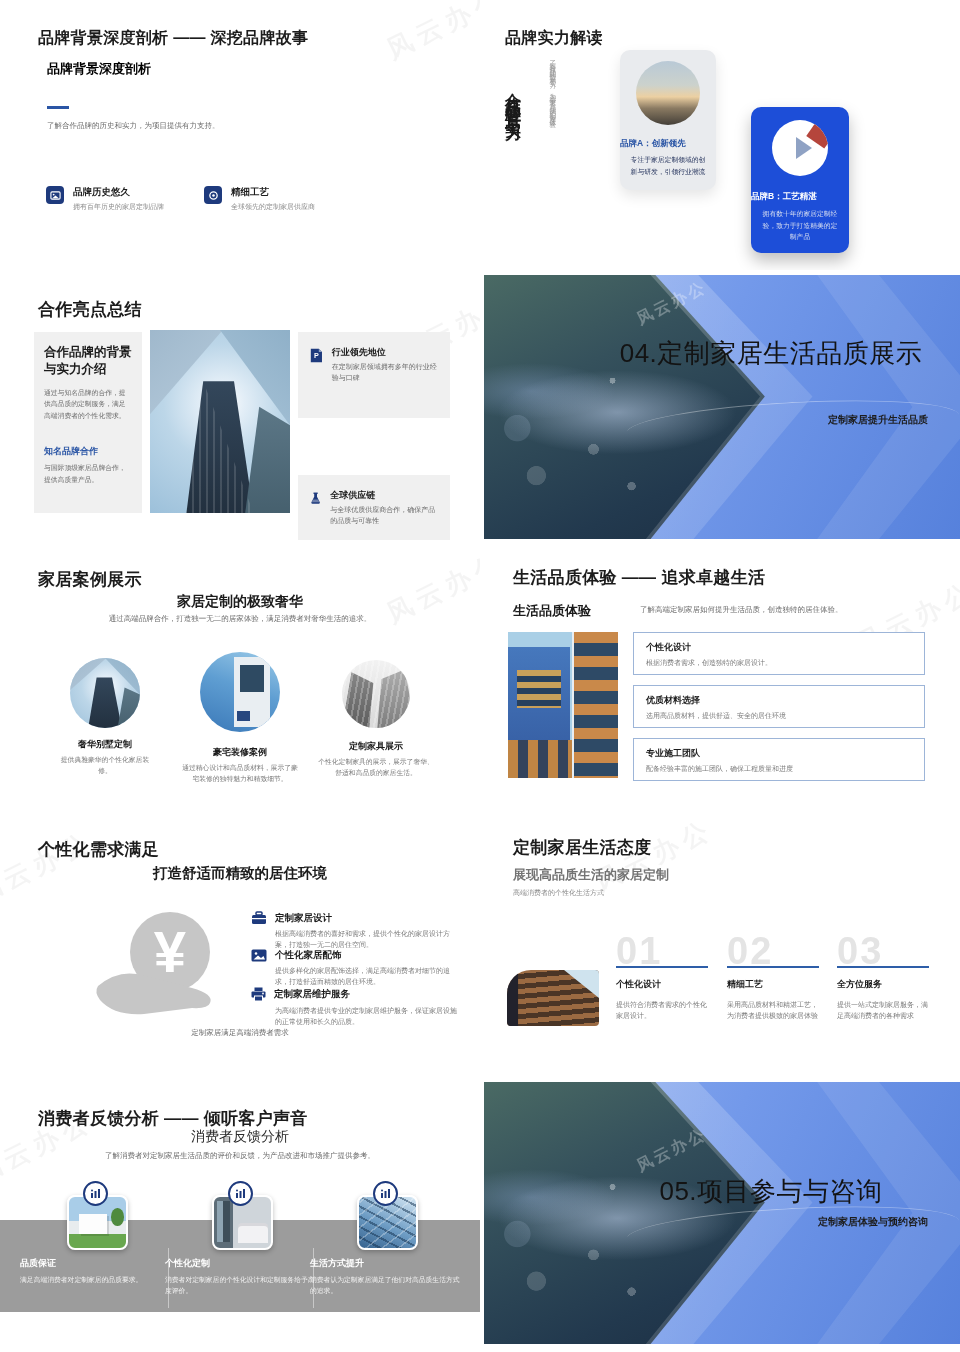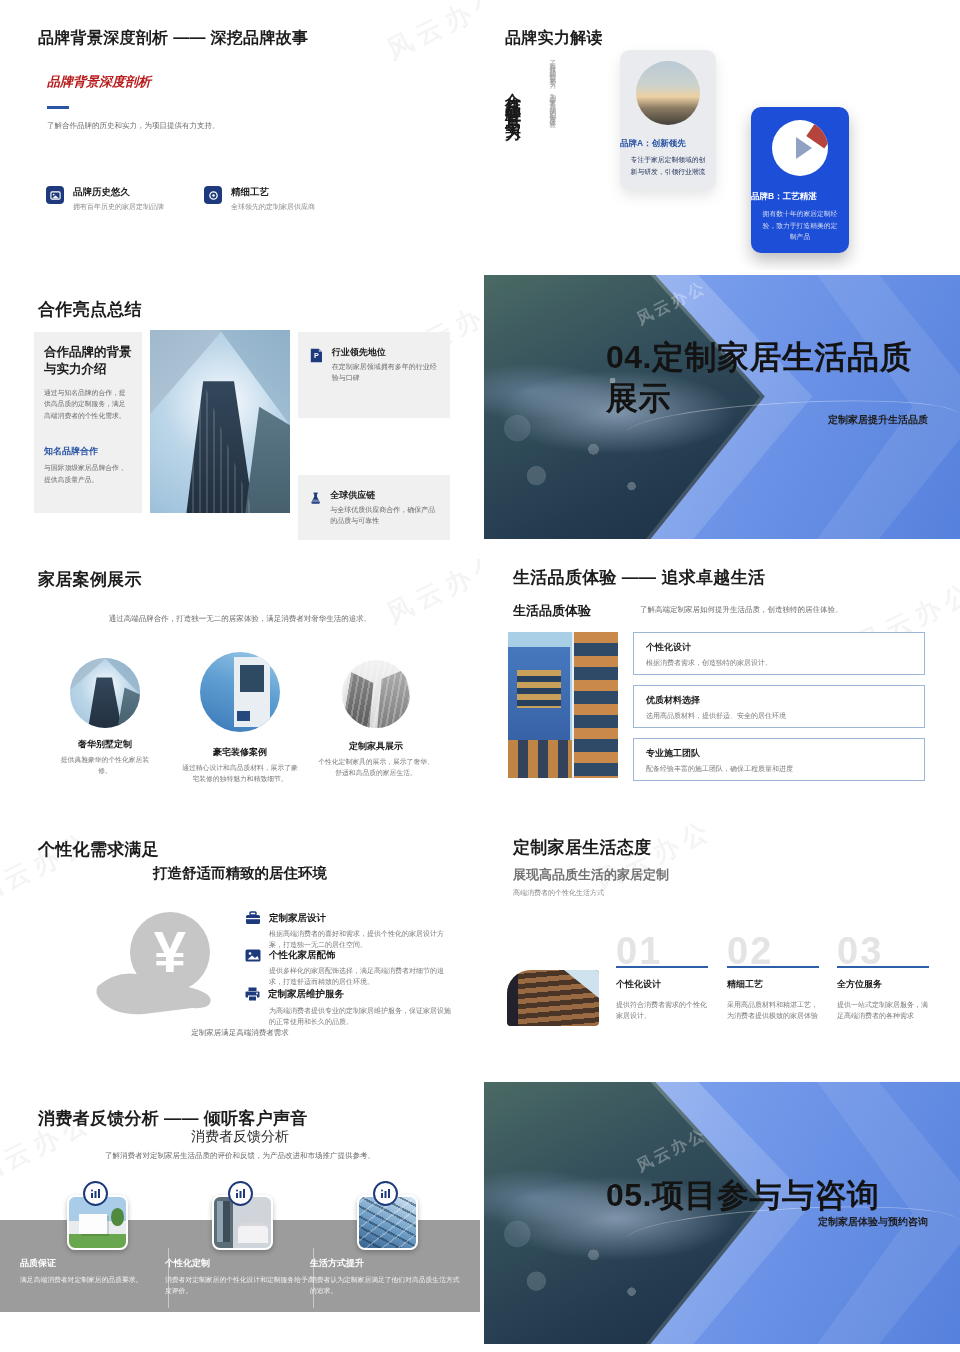--- a/index.html
+++ b/index.html
@@ -52,21 +52,21 @@
   .blue-canvas .glow{position:absolute;inset:0;background:radial-gradient(ellipse 170px 60px at 28% 52%,rgba(195,212,240,.55),transparent 70%),radial-gradient(ellipse 120px 40px at 10% 44%,rgba(150,175,215,.4),transparent 70%);clip-path:polygon(0 0,36% 0,59% 46%,35% 100%,0 100%);}
   .blue-canvas .bokeh{position:absolute;inset:0;background:
      radial-gradient(circle 16px at 11% 76%,rgba(255,255,255,.16) 0 58%,transparent 62%),
      radial-gradient(circle 9px at 23% 66%,rgba(255,255,255,.22) 0 58%,transparent 62%),
      radial-gradient(circle 22px at 7% 58%,rgba(205,223,255,.14) 0 58%,transparent 62%),
      radial-gradient(circle 7px at 31% 80%,rgba(255,255,255,.26) 0 58%,transparent 62%),
      radial-gradient(circle 5px at 27% 40%,rgba(255,255,255,.35) 0 58%,transparent 62%);}
   .blue-canvas .chev1{position:absolute;inset:0;background:linear-gradient(120deg,rgba(255,255,255,.28),rgba(255,255,255,.04));clip-path:polygon(35% 0,45% 0,69% 46%,44% 100%,34% 100%,58% 46%);}
   .blue-canvas .chev2{position:absolute;inset:0;background:rgba(255,255,255,.09);clip-path:polygon(70% 0,83% 0,100% 38%,100% 62%,83% 100%,70% 100%,90% 50%);}
   .blue-canvas .wave{position:absolute;left:30%;top:48%;width:70%;height:60px;border-top:1.5px solid rgba(255,255,255,.35);border-radius:50%/22px;transform:rotate(-3deg);}
-  .chapter-title{position:absolute;right:24px;text-align:left;font-weight:700;font-size:32px;line-height:1.28;color:#131313;width:330px;letter-spacing:.5px;}
+  .chapter-title{position:absolute;right:24px;text-align:center;font-weight:400;font-size:26px;line-height:1.28;color:#131313;width:330px;letter-spacing:.5px;}
   .chapter-sub{position:absolute;right:32px;text-align:right;font-size:10px;font-weight:700;color:#1d1d1d;}
   
   #s5 .circle-case{position:absolute;border-radius:50%;overflow:hidden;}
   #s5 .cap{position:absolute;text-align:center;}
   #s5 .cap-label{font-size:9px;font-weight:800;color:#1c1c1c;}
   #s5 .cap-desc{font-size:6.8px;color:#7a7a7a;line-height:1.6;margin-top:4px;}
   .photo-balcony{background:linear-gradient(200deg,#9ccbe8 0%,#5f9ed2 45%,#3a78b8 100%);position:relative;}
   .photo-balcony .panel{position:absolute;left:42%;top:6%;width:46%;height:88%;background:#e9eef2;}
   .photo-balcony .win{position:absolute;left:50%;top:16%;width:30%;height:34%;background:#2e4a62;}
   .photo-balcony .sofa{position:absolute;left:46%;bottom:14%;width:16%;height:12%;background:#27477f;}
@@ -78,21 +78,21 @@
   #s6 .photo{position:absolute;left:28px;top:92px;width:110px;height:146px;}
   .photo-flats{position:relative;background:#a9cfe6;overflow:hidden;}
   .photo-flats .leftb{position:absolute;left:0;top:10%;width:56%;height:90%;background:linear-gradient(180deg,#4678bd,#33599e);}
   .photo-flats .leftwin{position:absolute;left:8%;top:26%;width:40%;height:26%;background:repeating-linear-gradient(180deg,#c9a05a 0 6px,#27405e 6px 12px);}
   .photo-flats .rightb{position:absolute;left:58%;top:0;width:42%;height:100%;background:repeating-linear-gradient(180deg,#c9894a 0 11px,#2e4a66 11px 24px);border-left:2px solid #e8eef2;}
   .photo-flats .baseb{position:absolute;left:0;bottom:0;width:58%;height:26%;background:repeating-linear-gradient(90deg,#c08544 0 10px,#33435c 10px 20px);}
   #s6 .box{position:absolute;left:153px;width:292px;height:43px;border:1px solid #9db5d8;background:#fff;box-sizing:border-box;padding:8px 12px;}
   #s6 .box-label{font-size:9px;font-weight:800;color:#1c1c1c;}
   #s6 .box-desc{font-size:7px;color:#7a7a7a;margin-top:4px;}
   
-  #s7 .svc{position:absolute;left:245px;width:212px;}
+  #s7 .svc{position:absolute;left:251px;width:212px;}
   #s7 .svc-head{display:flex;align-items:center;gap:8px;}
   #s7 .svc-label{font-size:9.5px;font-weight:800;color:#1c1c1c;}
   #s7 .svc-desc{font-size:7px;color:#7a7a7a;line-height:1.6;margin:3px 0 0 24px;width:188px;}
   #s7 .foot{position:absolute;left:0;top:218px;width:480px;text-align:center;font-size:7.5px;color:#6b6b6b;}
   
   #s8 .photo{position:absolute;left:27px;top:160px;width:92px;height:56px;border-radius:24px 4px 4px 4px;overflow:hidden;position:absolute;}
   .photo-slats{background:repeating-linear-gradient(175deg,#9a6a42 0 5px,#4a3526 5px 10px);position:relative;}
   .photo-slats .sky{position:absolute;inset:0;background:#cfe3ee;clip-path:polygon(62% 0,100% 0,100% 50%);}
   .photo-slats .edge{position:absolute;inset:0;background:#22222c;clip-path:polygon(0 0,12% 0,12% 100%,0 100%);}
   #s8 .stepcol{position:absolute;width:92px;}
@@ -119,21 +119,21 @@
   .photo-glass .l2{position:absolute;inset:0;background:repeating-linear-gradient(-38deg,rgba(255,255,255,.28) 0 1.5px,transparent 1.5px 10px);}
 </style>
 </head>
 <body>
 
 <div class="deck">
 
   <section class="slide" id="s1">
     <div class="wm-light" style="right:-30px;top:6px;">风云办公</div>
     <div class="h-main" style="left:38px;top:28px;">品牌背景深度剖析 —— 深挖品牌故事</div>
-    <div style="position:absolute;left:47px;top:73px;font-size:13px;font-weight:800;color:#b91c1c;font-style:italic;">品牌背景深度剖析</div>
+    <div style="position:absolute;left:47px;top:60px;font-size:13px;font-weight:800;color:#000000;">品牌背景深度剖析</div>
     <div class="accent-line"></div>
     <p class="p-gray intro" style="margin:0;">了解合作品牌的历史和实力，为项目提供有力支持。</p>
     <div class="feat" style="left:46px;">
       <span class="isq">
         <svg width="11" height="11" viewBox="0 0 12 12">
             <rect x="1" y="2" width="10" height="8" rx="1.2" fill="none" stroke="#fff" stroke-width="1.2"></rect>
             <circle cx="4" cy="5" r="1" fill="#fff"></circle>
             <path d="M2.5 9 L6 6 L9.5 9 Z" fill="#fff"></path>
           </svg>
       </span>
@@ -229,20 +229,21 @@
       <div class="wave"></div>
       <div class="wm-blue" style="left:150px;top:18px;">风云办公</div>
       <div class="chapter-title" style="top:62px;">04.定制家居生活品质展示</div>
       <div class="chapter-sub" style="top:138px;">定制家居提升生活品质</div>
     </div>
   </section>
 
   <section class="slide" id="s5">
     <div class="wm-light" style="right:-30px;top:30px;">风云办公</div>
     <div class="h-main" style="left:38px;top:28px;font-size:17px;">家居案例展示</div>
+    <div class="h-center" style="top:53px;font-size:14px;">家居定制的极致奢华</div>
     <div class="h-center p-gray" style="top:73px;font-weight:400;">通过高端品牌合作，打造独一无二的居家体验，满足消费者对奢华生活的追求。</div>
     <div class="circle-case sky-towers" style="left:70px;top:118px;width:70px;height:70px;">
       <div class="tl"></div>
         <div class="tr"></div>
         <div class="ct"></div>
         <div class="rt"></div>
     </div>
     <div class="circle-case photo-balcony" style="left:200px;top:112px;width:80px;height:80px;">
       <div class="panel"></div>
         <div class="win"></div>

